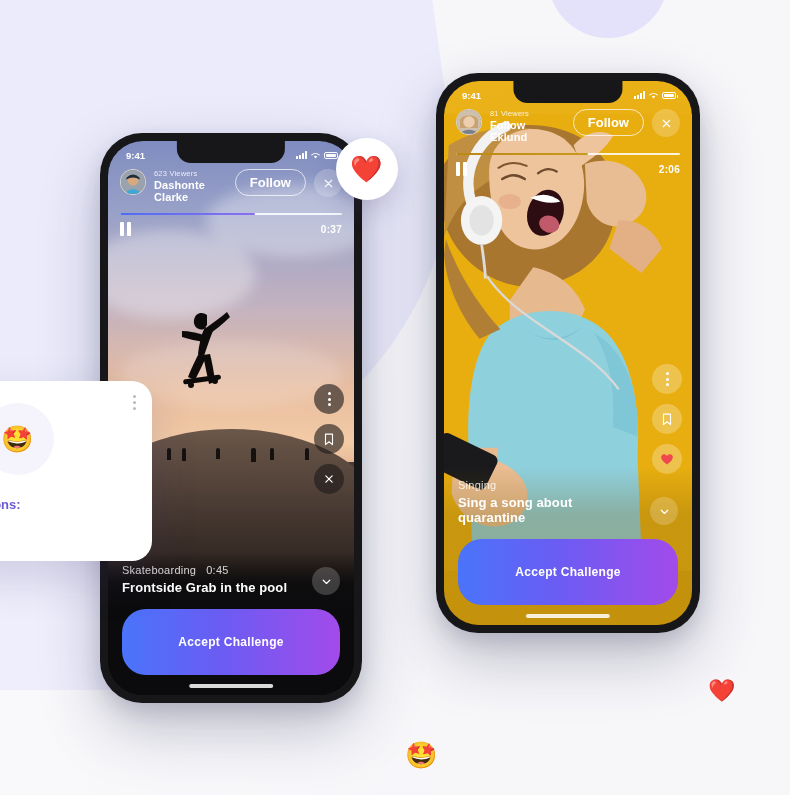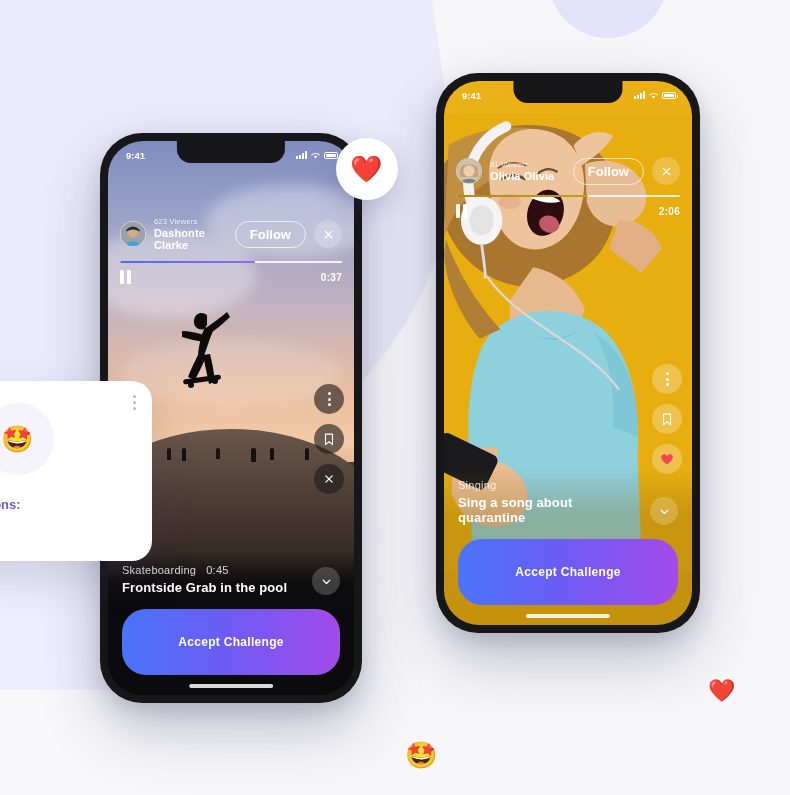--- a/index.html
+++ b/index.html
@@ -127,21 +127,21 @@
   
   .yellowbg { position:absolute; inset:0; background:linear-gradient(160deg,#eab319 0%, #e9ab10 45%, #dfa40c 100%); }
   .singer { position:absolute; left:0; right:0; top:6%; bottom:10%; }
   .singer svg { width:100%; height:100%; }
 
   
   .vhead {
     position:absolute; top:28px; left:0; right:0;
     z-index:20; padding:0 12px;
   }
-  .vhead-row { display:flex; align-items:center; gap:8px;margin-top:48px; }
+  .vhead-row { display:flex; align-items:flex-start; gap:8px; }
   .avatar {
     width:26px; height:26px; border-radius:50%;
     overflow:hidden; flex:0 0 auto;
     border:1.5px solid rgba(255,255,255,.65);
     background:#8a7f74;
   }
   .avatar svg{width:100%;height:100%;display:block;}
   .vmeta { flex:1 1 auto; min-width:0; }
   .viewers { color:rgba(255,255,255,.82); font-size:7.5px; letter-spacing:.2px; }
   .uname { color:#fff; font-size:11px; font-weight:bold; letter-spacing:.1px; margin-top:1px; }
@@ -480,21 +480,21 @@
         <div class="avatar">
           <svg viewBox="0 0 40 40">
             <rect width="40" height="40" fill="#cfc0ad"></rect>
             <path d="M5 18 C5 6 35 6 35 18 L35 30 L5 30 Z" fill="#c8a271"></path>
             <circle cx="20" cy="20" r="9.5" fill="#eccfae"></circle>
             <path d="M3 40 Q20 26 37 40 Z" fill="#7a7f8c"></path>
           </svg>
         </div>
         <div class="vmeta">
           <div class="viewers">81 Viewers</div>
-          <div class="uname">Olivia Olivia</div>
+          <div class="uname">Follow Eklund</div>
         </div>
         <button class="follow-btn">Follow</button>
         <div class="close-circ">
           <svg viewBox="0 0 20 20">
               <path d="M5 5 L15 15 M15 5 L5 15" stroke="#fff" stroke-width="1.8" stroke-linecap="round"></path>
             </svg>
         </div>
       </div>
       <div class="progress-wrap">
         <div class="ptrack">

